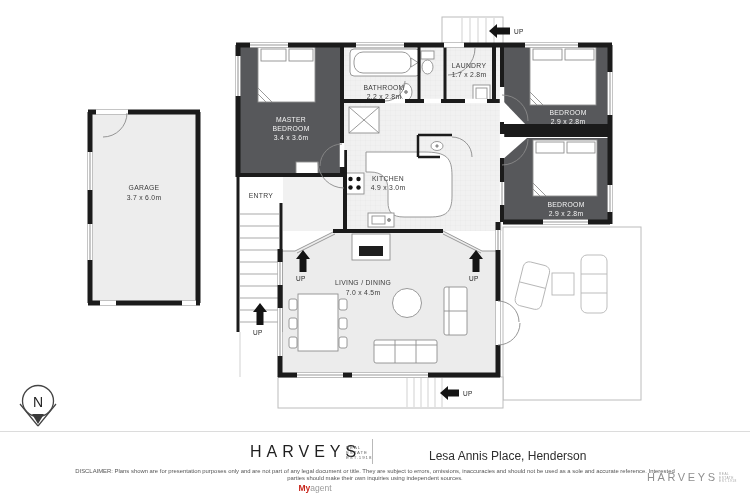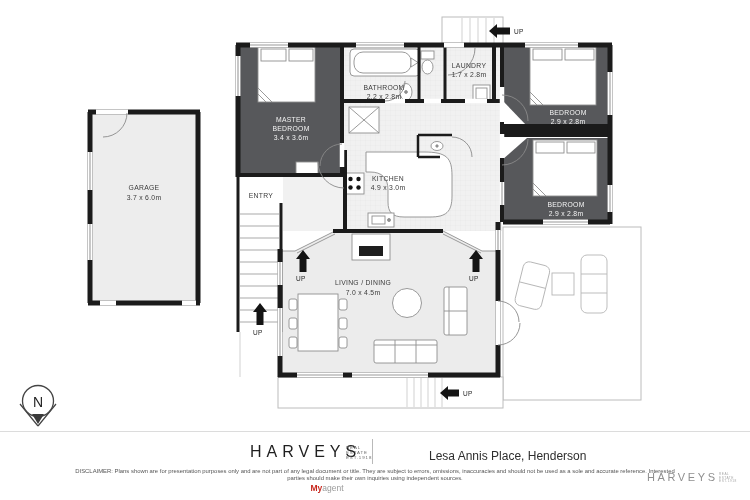--- a/index.html
+++ b/index.html
@@ -12,21 +12,21 @@
   .up-label{font-size:6.5px;fill:#1c1c1c;letter-spacing:.3px;}
   .footer-divider{position:absolute;left:0;top:431px;width:750px;height:1px;background:#dcdcdc;}
   .brand-main{position:absolute;left:250px;top:443px;font-size:16px;letter-spacing:5px;
               color:#1f1f1f;font-weight:400;}
   .brand-tagline{position:absolute;left:346px;top:445px;font-size:4.4px;line-height:5px;
               letter-spacing:.9px;color:#6a6a6a;}
   .brand-vline{position:absolute;left:372px;top:439px;width:1px;height:25px;background:#b9b9b9;}
   .address{position:absolute;left:385px;top:449px;font-size:12px;color:#2e2e2e;padding-left:44px;}
   .disclaimer{position:absolute;left:75px;top:468px;width:600px;text-align:center;
               font-size:5.9px;line-height:6.8px;color:#555;}
-  .agent-brand{position:absolute;left:0;top:483px;width:630px;text-align:center;font-size:8.5px;margin-left:12px;}
+  .agent-brand{position:absolute;left:0;top:483px;width:630px;text-align:center;font-size:8.5px;}
   .agent-prefix{color:#c8281e;font-weight:bold;}
   .agent-suffix{color:#9a9a9a;}
   .corner-brand{position:absolute;left:647px;top:471px;font-size:11px;letter-spacing:2.6px;
               color:#8f8f8f;}
   .corner-tagline{position:absolute;left:719px;top:473px;font-size:3.2px;line-height:3.6px;
               letter-spacing:.5px;color:#a8a8a8;}
 </style>
 </head>
 <body>
 

